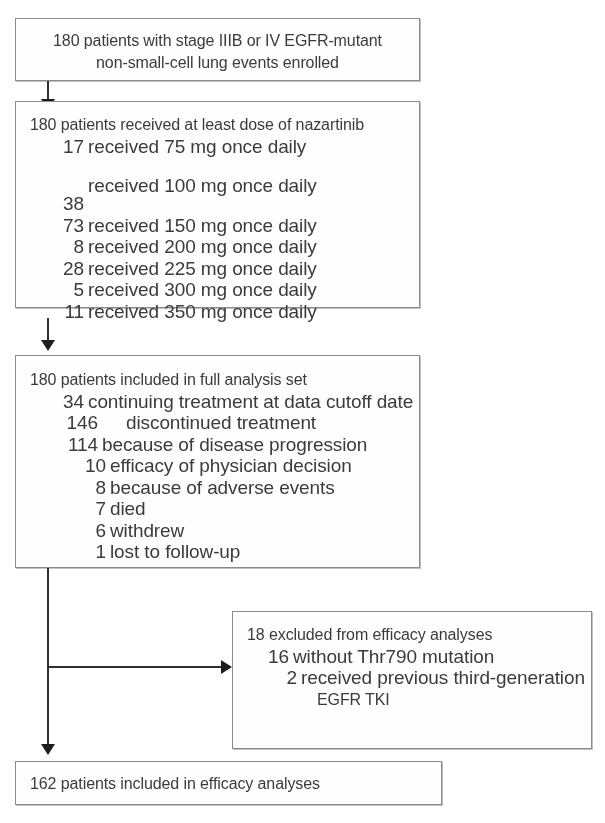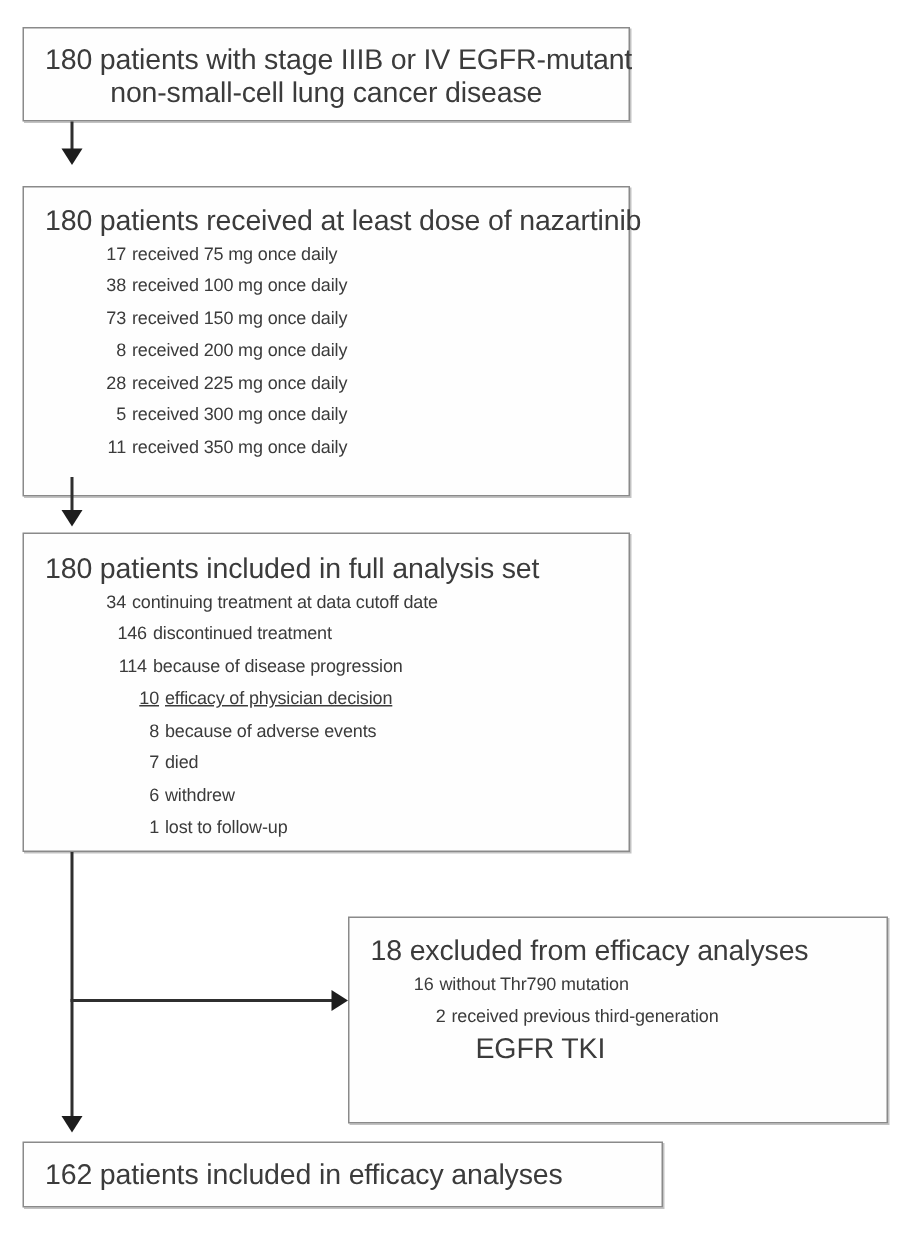--- a/index.html
+++ b/index.html
@@ -26,35 +26,35 @@
     box-shadow: 1px 1px 0 rgba(120,120,120,0.45);
   }
   .box-inner {
     padding: 0;
     margin: 0;
   }
   .line {
     margin: 0;
     padding: 0;
     color: #3b3b3b;
-    font-size: 19px;
+    font-size: 16px;
     line-height: 21.5px;
     white-space: pre;
     letter-spacing: -0.1px;
   }
   
   .centered .line {
     text-align: center;
   }
   
   .row {
     display: flex;
     align-items: center;
     color: #3b3b3b;
-    font-size: 12px;
+    font-size: 19px;
     line-height: 21.5px;
     letter-spacing: -0.1px;
   }
   .row .num {
     flex: 0 0 auto;
     text-align: right;
     white-space: pre;
   }
   .row .txt {
     flex: 0 1 auto;
@@ -89,37 +89,37 @@
   }
 </style>
 </head>
 <body>
 
 <div id="flowchart">
 
   <div class="box centered" style="left:15px; top:18px; width:405px; height:63px;">
     <div class="box-inner" style="padding:11px 14px 0 14px;">
       <div class="line">180 patients with stage IIIB or IV EGFR-mutant</div>
-      <div class="line">non-small-cell lung cancer disease</div>
+      <div class="line">non-small-cell lung events enrolled</div>
     </div>
   </div>
 
   <div class="connector v-line" style="left:47px; top:81px; height:20px;"></div>
   <div class="arrow-down" style="left:41px; top:99px;"></div>
 
-  <div class="box" style="left:15px; top:124px; width:405px; height:207px;">
+  <div class="box" style="left:15px; top:101px; width:405px; height:207px;">
     <div class="box-inner" style="padding:12px 14px 0 14px;">
       <div class="line">180 patients received at least dose of nazartinib</div>
       <div style="margin-left:28px;">
         <div class="row">
           <span class="num" style="width:26px;">17</span>
           <span class="txt">received 75 mg once daily</span>
         </div>
         <div class="row">
-          <span class="num" style="width:26px;">38</span>
+          <span class="num" style="width:26px;margin-top:36px;">38</span>
           <span class="txt">received 100 mg once daily</span>
         </div>
         <div class="row">
           <span class="num" style="width:26px;">73</span>
           <span class="txt">received 150 mg once daily</span>
         </div>
         <div class="row">
           <span class="num" style="width:26px;">8</span>
           <span class="txt">received 200 mg once daily</span>
         </div>
@@ -143,29 +143,29 @@
   <div class="arrow-down" style="left:41px; top:340px;"></div>
 
   <div class="box" style="left:15px; top:355px; width:405px; height:213px;">
     <div class="box-inner" style="padding:13px 26px 0 14px;">
       <div class="line">180 patients included in full analysis set</div>
       <div>
         <div class="row" style="margin-left:22px;">
           <span class="num" style="width:32px;">34</span>
           <span class="txt">continuing treatment at data cutoff date</span>
         </div>
-        <div class="row" style="margin-left:36px;">
+        <div class="row" style="margin-left:36px;gap:24px;">
           <span class="num" style="width:32px;">146</span>
           <span class="txt">discontinued treatment</span>
         </div>
         <div class="row" style="margin-left:36px;">
           <span class="num" style="width:32px;">114</span>
           <span class="txt">because of disease progression</span>
         </div>
-        <div class="row" style="margin-left:44px;text-decoration:underline;">
+        <div class="row" style="margin-left:44px;">
           <span class="num" style="width:32px;">10</span>
           <span class="txt">efficacy of physician decision</span>
         </div>
         <div class="row" style="margin-left:44px;">
           <span class="num" style="width:32px;">8</span>
           <span class="txt">because of adverse events</span>
         </div>
         <div class="row" style="margin-left:44px;">
           <span class="num" style="width:32px;">7</span>
           <span class="txt">died</span>

